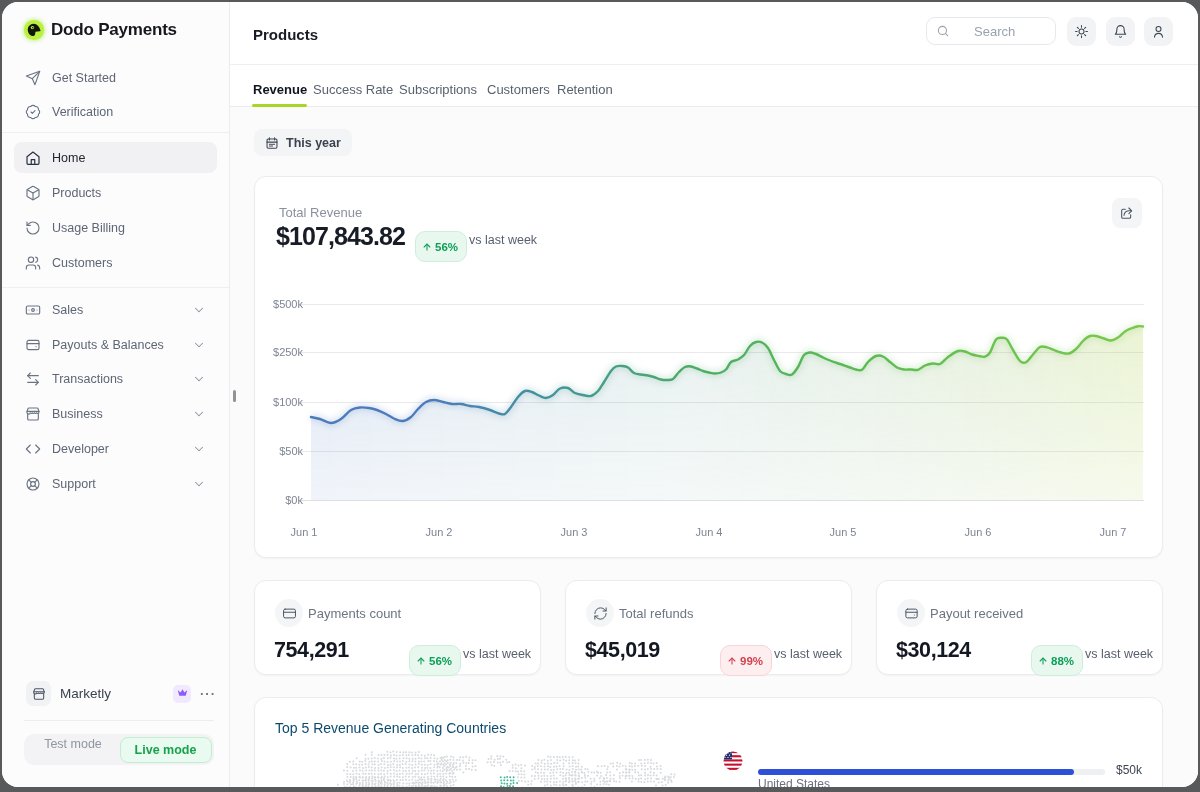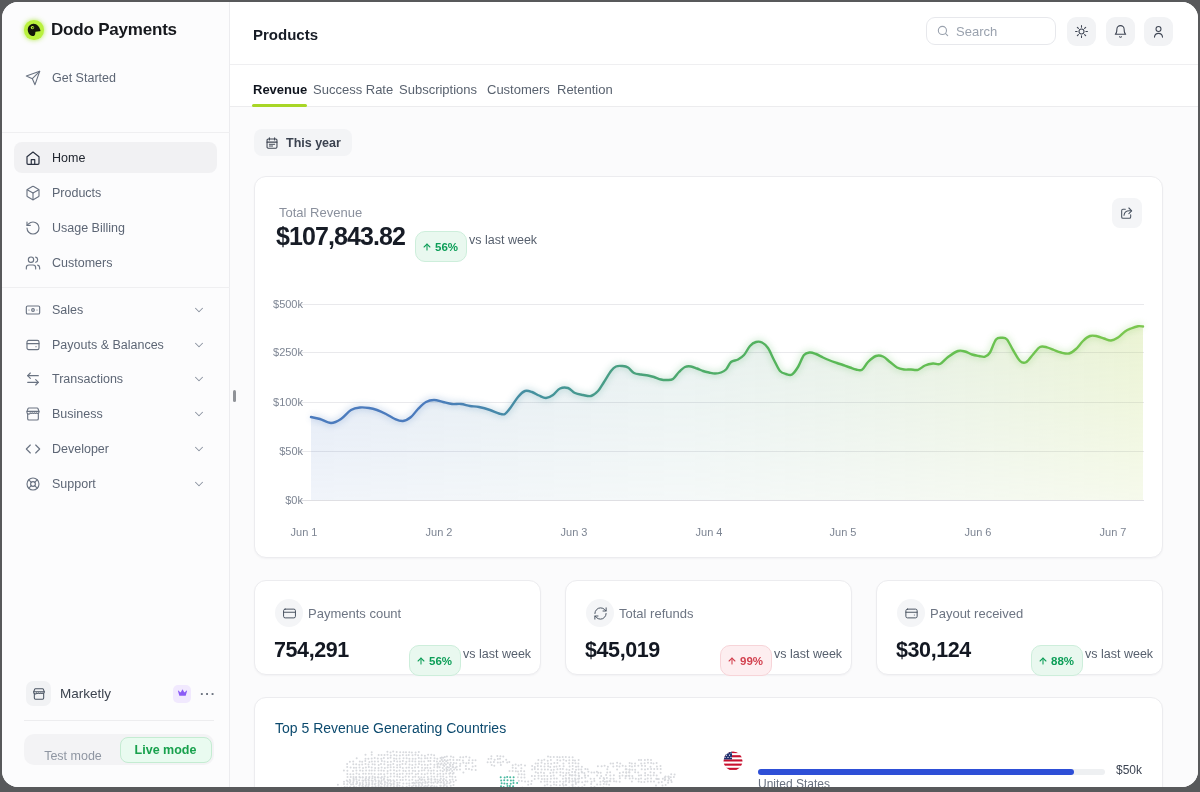--- a/index.html
+++ b/index.html
@@ -12,28 +12,28 @@
 .nav-active { background:#f1f1f3; color:#21262f; font-weight:500; }
 .nav-item .chev, .nav-active .chev { margin-left:auto; display:flex; }
 .sep { position:absolute; left:0; width:228px; border-top:1px solid #efeff1; }
 .handle { position:absolute; left:231px; top:388px; width:3px; height:12px; border-radius:2px; background:#909398; z-index:5; }
 .mk-row { position:absolute; left:24px; top:679px; width:190px; height:25px; display:flex; align-items:center;text-align:right; }
 .mk-av { width:25px; height:25px; border-radius:7px; background:#f1f2f4; display:flex; align-items:center; justify-content:center; }
 .mk-name { margin-left:9px; font-size:13.5px; font-weight:500; color:#3c434f; }
 .mk-crown { margin-left:auto; width:18px; height:18px; border-radius:5px; background:#f1e9fe; display:flex; align-items:center; justify-content:center; }
 .mk-dots { margin-left:9px; font-size:13px; color:#6d7480; letter-spacing:1px; font-weight:700; }
 .side-sep2 { position:absolute; left:22px; top:718px; width:190px; border-top:1px solid #ededef; }
-.toggle { position:absolute; left:22px; top:732px; width:190px; height:31px; background:#f3f3f5; border-radius:10px; display:flex; align-items:flex-end; padding:2.5px; }
+.toggle { position:absolute; left:22px; top:732px; width:190px; height:31px; background:#f3f3f5; border-radius:10px; display:flex; align-items:flex-start; padding:2.5px; }
 .tg-test { flex:1; text-align:center; font-size:12.5px; color:#8f96a2; font-weight:500; }
 .tg-live { width:92px; height:26px; background:#e9fbf0; border:1px solid #c4ecd2; border-radius:8px; display:flex; align-items:center; justify-content:center; font-size:12.5px; font-weight:700; color:#18a14d; }
 
 .main { position:absolute; left:228px; top:0; right:0; bottom:0; }
 .hdr { position:absolute; left:0; top:0; right:0; height:63px; background:#fff; border-bottom:1px solid #efeff1; }
 .hdr-title { position:absolute; left:23px; top:24px; font-size:15px; font-weight:700; color:#171c26; }
-.search { position:absolute; left:696px; top:15px; width:130px; height:28px; border:1px solid #e7e8ec; border-radius:9px; background:#fff; display:flex; align-items:center; padding:0 9px; gap:6px; color:#9aa2ae; font-size:13px; }
+.search { position:absolute; left:696px; top:15px; width:130px; height:28px; border:1px solid #e7e8ec; border-radius:9px; background:#fff; display:flex; align-items:center; padding:0 9px; gap:24px; color:#9aa2ae; font-size:13px; }
 .hbtn { position:absolute; top:15px; width:29px; height:29px; border-radius:9px; background:#f2f3f5; display:flex; align-items:center; justify-content:center; }
 .tabs { position:absolute; left:0; top:63px; right:0; height:42px; background:#fff; border-bottom:1px solid #ececee; }
 .tab { position:absolute; top:17px; font-size:13px; color:#59626f; }
 .tab.active { color:#10151f; font-weight:700; }
 .underline { position:absolute; top:39px; height:3px; background:#a8d626; border-radius:2px; }
 .content { position:absolute; left:0; top:105px; right:0; bottom:0; background:#fbfbfc; }
 .chip { position:absolute; left:24px; top:22px; height:27px; background:#f3f4f6; border-radius:8px; display:flex; align-items:center; gap:7px; padding:0 11px; font-size:12.5px; font-weight:700; color:#3c4350; }
 .card { position:absolute; background:#fff; border:1px solid #ececef; border-radius:12px; box-shadow:0 1px 2px rgba(16,24,40,.04); }
 #chart-card { left:24px; top:69px; width:909px; height:382px; }
 .tr-label { position:absolute; left:24px; top:28px; font-size:13px; color:#8a909d; }
@@ -72,20 +72,27 @@
       <circle cx="10.7" cy="9.5" r=".85" fill="#12160a"></circle>
     </svg>
     <span class="logo-txt">Dodo Payments</span>
   </div>
   <div class="nav-item" style="top:60px">
         <svg class="" width="16" height="16" viewBox="0 0 24 24" fill="none" stroke="#6a7382" stroke-width="1.7" stroke-linecap="round" stroke-linejoin="round">
           <path d="M22 2 11 13"></path>
           <path d="M22 2 15 22 11 13 2 9 22 2z"></path>
         </svg>
         <span>Get Started</span>
+      </div>
+  <div class="nav-item" style="top:94px">
+        <svg class="" width="16" height="16" viewBox="0 0 24 24" fill="none" stroke="#6a7382" stroke-width="1.7" stroke-linecap="round" stroke-linejoin="round">
+          <path d="M3.85 8.62a4 4 0 0 1 4.78-4.77 4 4 0 0 1 6.74 0 4 4 0 0 1 4.78 4.78 4 4 0 0 1 0 6.74 4 4 0 0 1-4.77 4.78 4 4 0 0 1-6.75 0 4 4 0 0 1-4.78-4.77 4 4 0 0 1 0-6.76Z"></path>
+          <path d="m9 12 2 2 4-4"></path>
+        </svg>
+        <span>Verification</span>
       </div>
   <div class="sep" style="top:130px"></div>
   <div class="nav-active" style="top:140px">
         <svg class="" width="16" height="16" viewBox="0 0 24 24" fill="none" stroke="#2a3140" stroke-width="1.8" stroke-linecap="round" stroke-linejoin="round">
           <path d="M3 10.2 12 3l9 7.2V20a1.6 1.6 0 0 1-1.6 1.6H4.6A1.6 1.6 0 0 1 3 20Z"></path>
           <path d="M9.4 21.5v-7h5.2v7"></path>
         </svg>
         <span>Home</span>
       </div>
   <div class="nav-item" style="top:175px">

